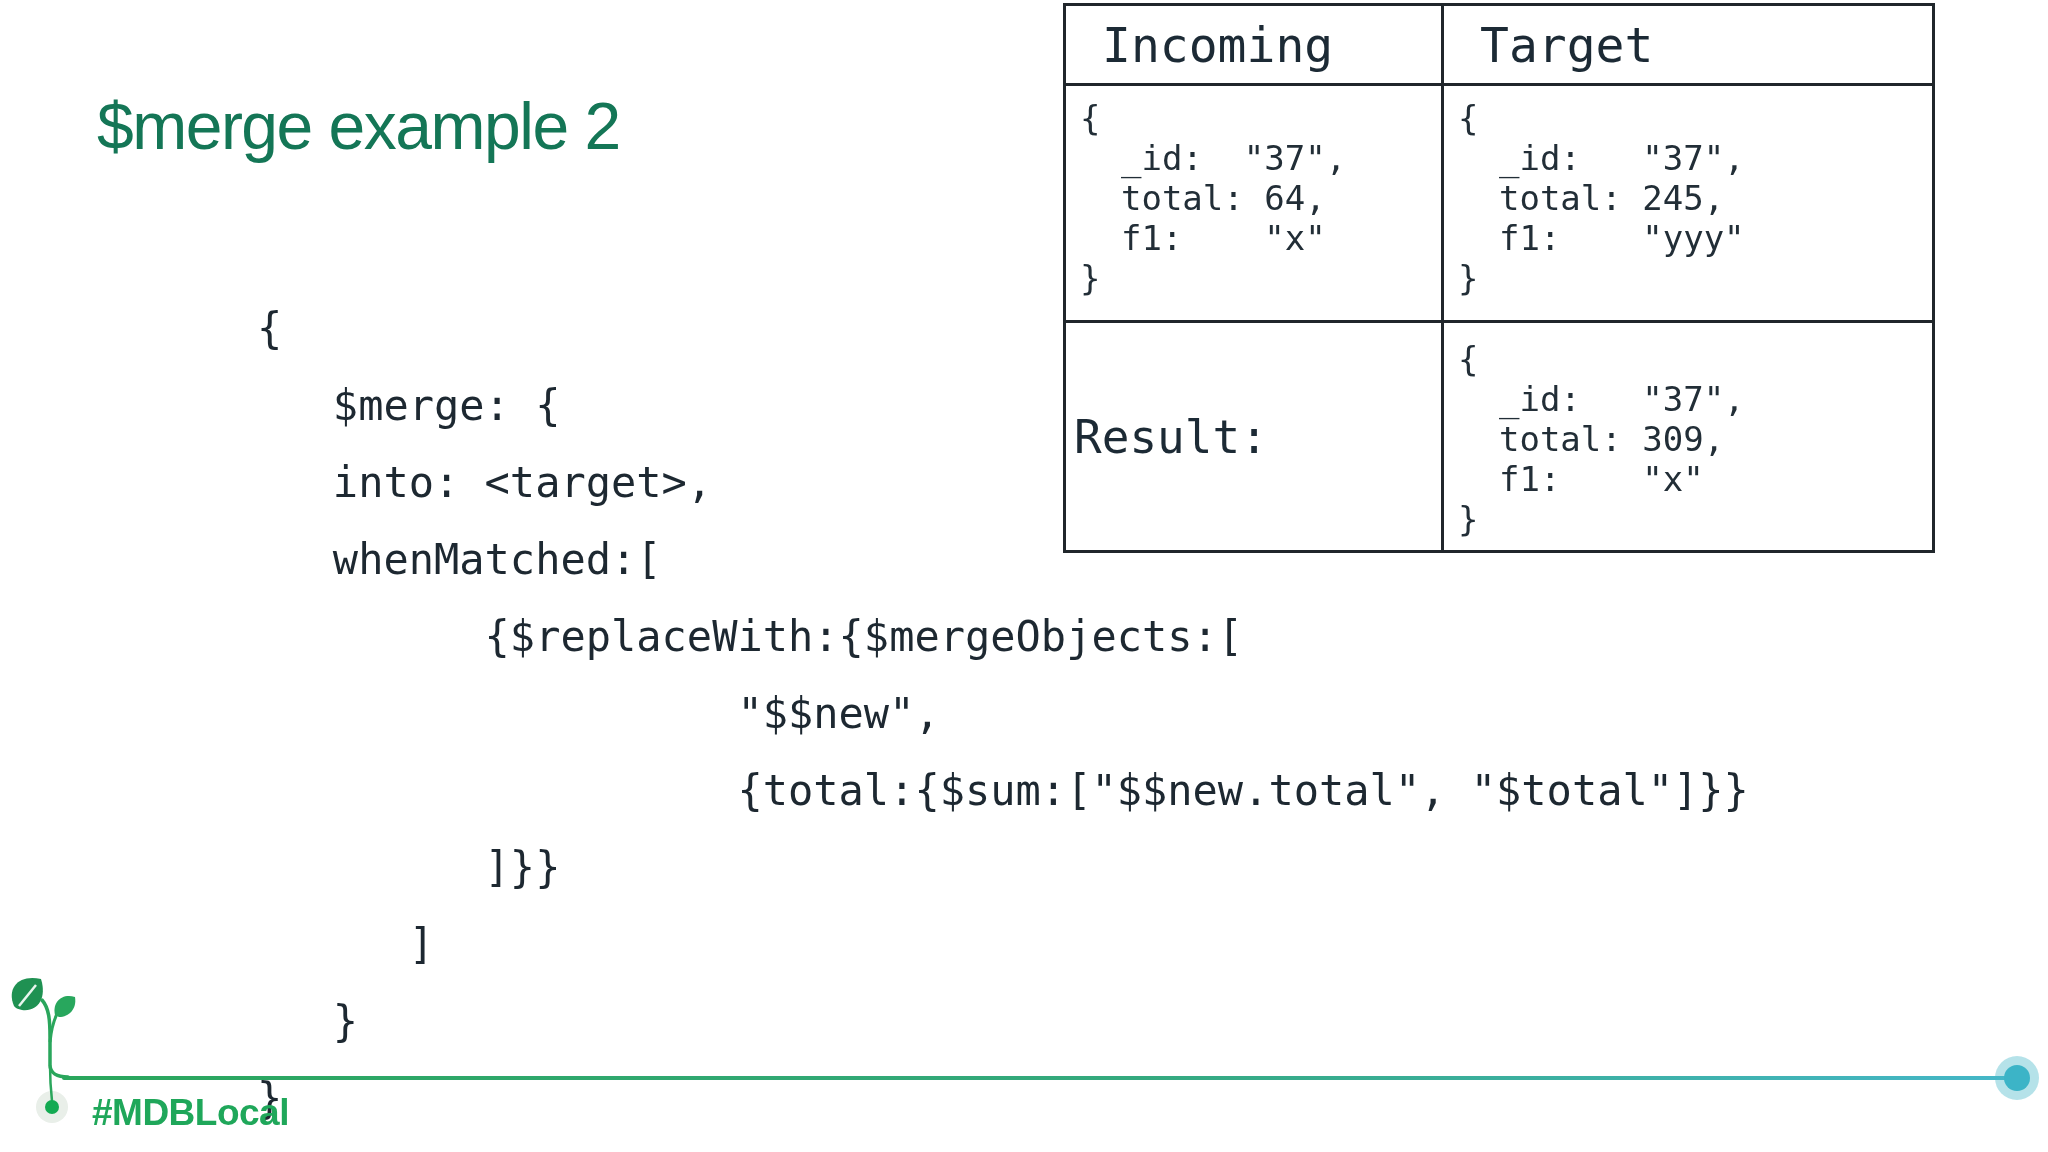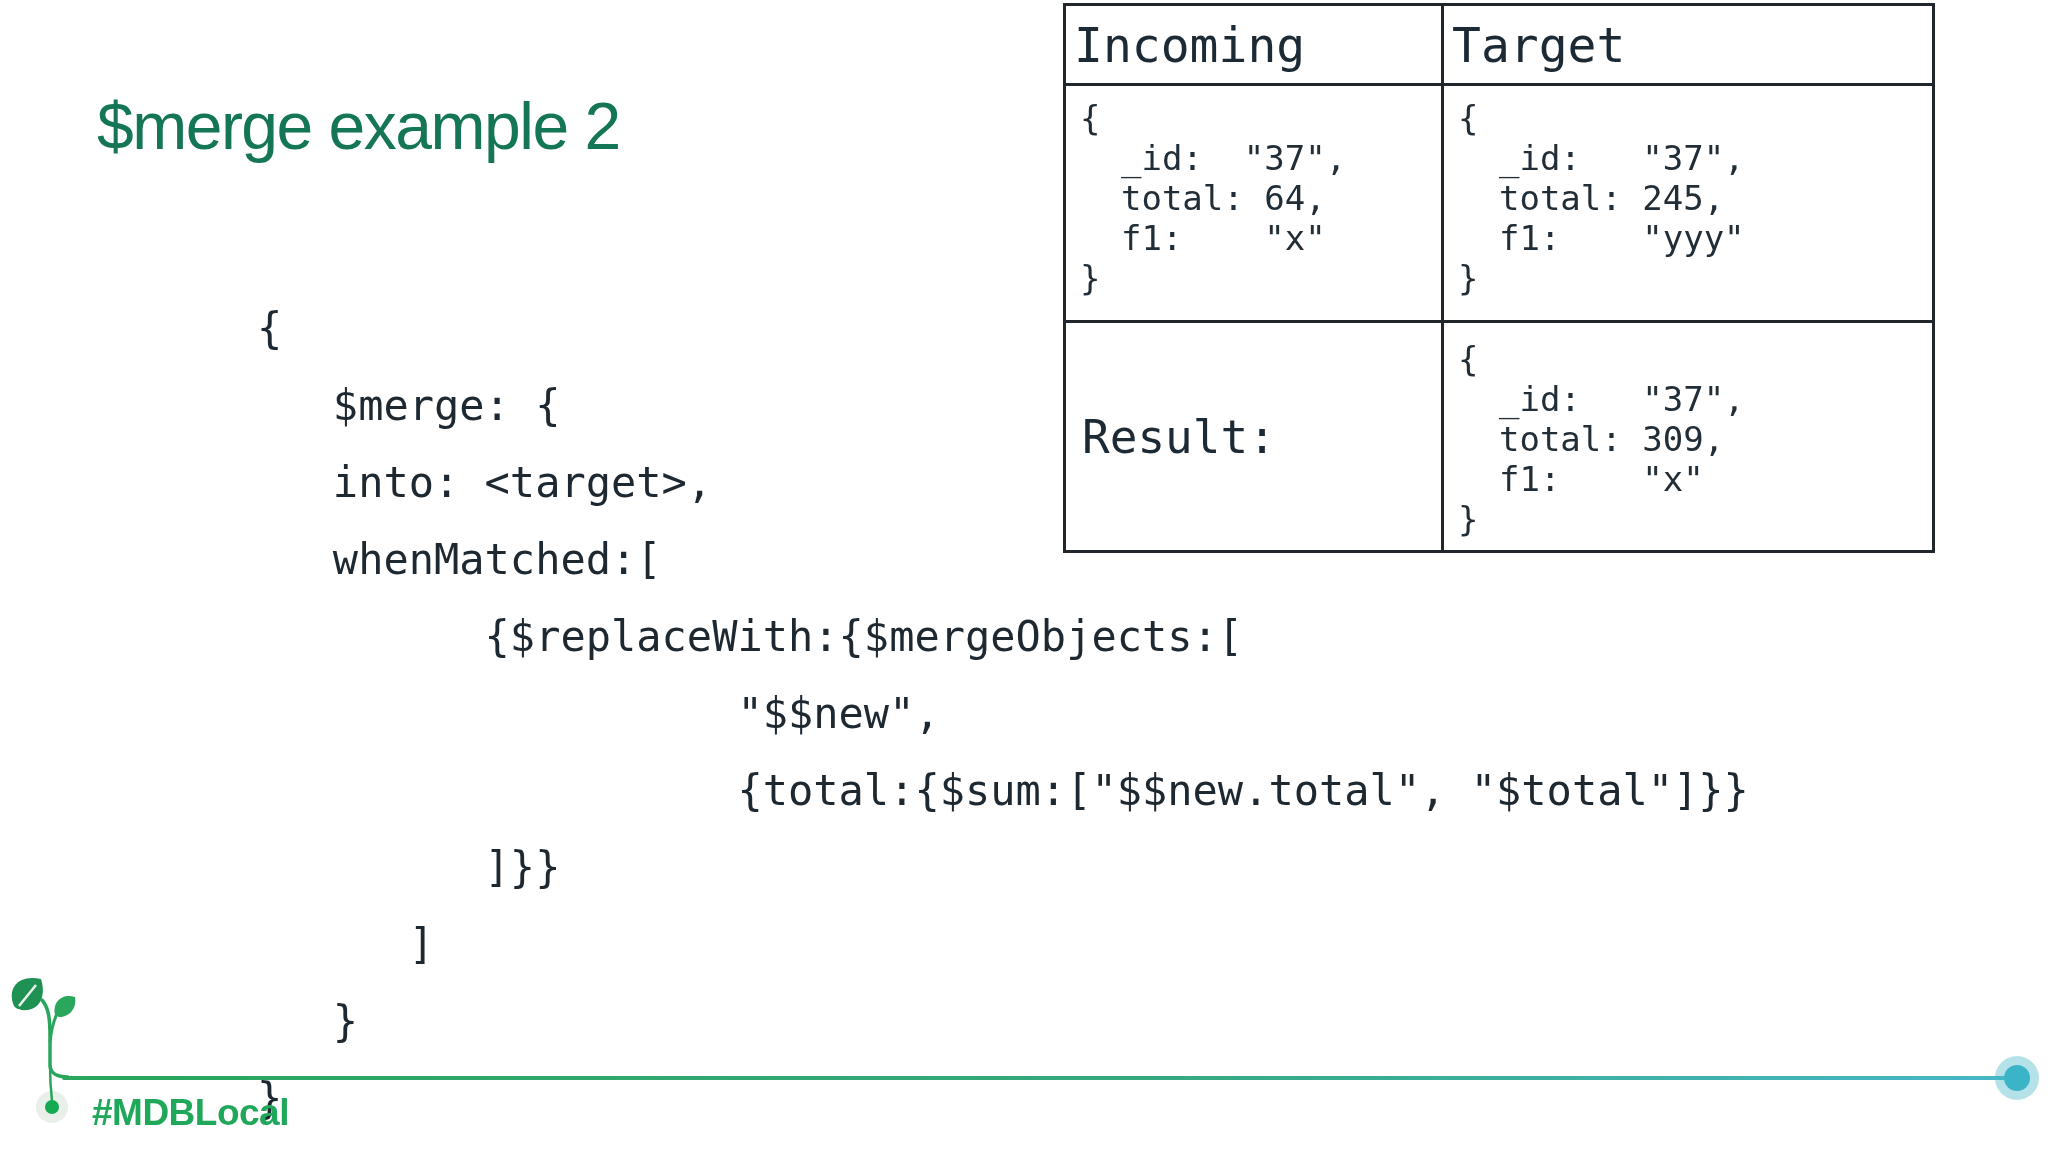--- a/index.html
+++ b/index.html
@@ -44,36 +44,36 @@
     grid-template-columns:378px 1fr;
     grid-template-rows:80px 237px 1fr;
     background:#ffffff;
     z-index:2;
   }
   .cell { border-right:3px solid #20262b; border-bottom:3px solid #20262b; overflow:hidden; }
   .cell.last-col { border-right:none; }
   .cell.last-row { border-bottom:none; }
   .th {
     display:flex; align-items:center;
-    padding-left:8px;
+    padding-left:36px;
     font-size:48px;
     color:#1c2a35;
   }
   .doc {
     margin:0;
     padding:12px 0 0 14px;
     font-size:34px;
     line-height:40px;
     color:#222e37;
     white-space:pre;
   }
   .doc.result-doc { padding-top:16px; }
   .result-cell {
     display:flex; align-items:center;
-    padding-left:16px;
+    padding-left:8px;
     font-size:46px;
     color:#1c2a35;
   }
 
   
   .footer-line {
     position:absolute;
     left:62px; top:1076px;
     width:1956px; height:4px;
     border-radius:2px;

